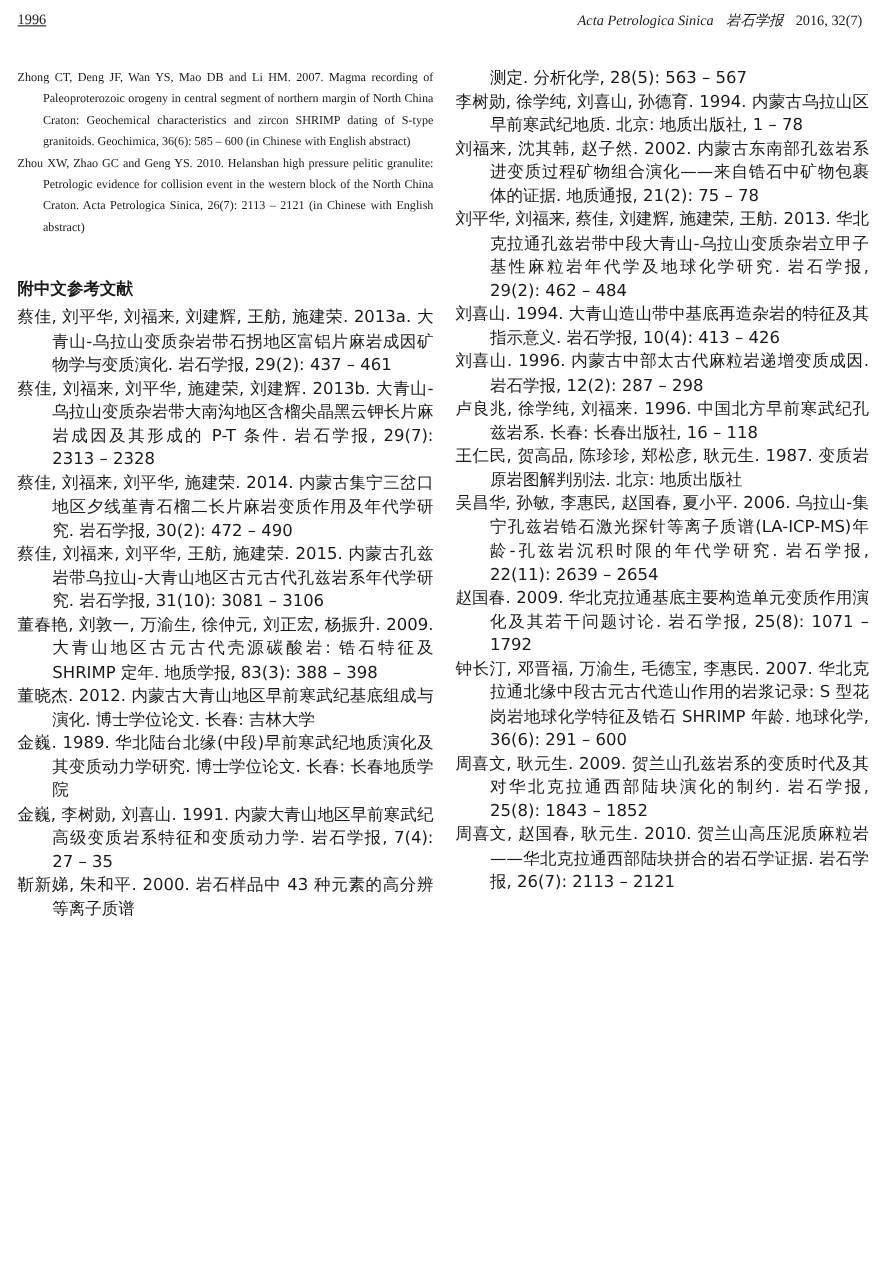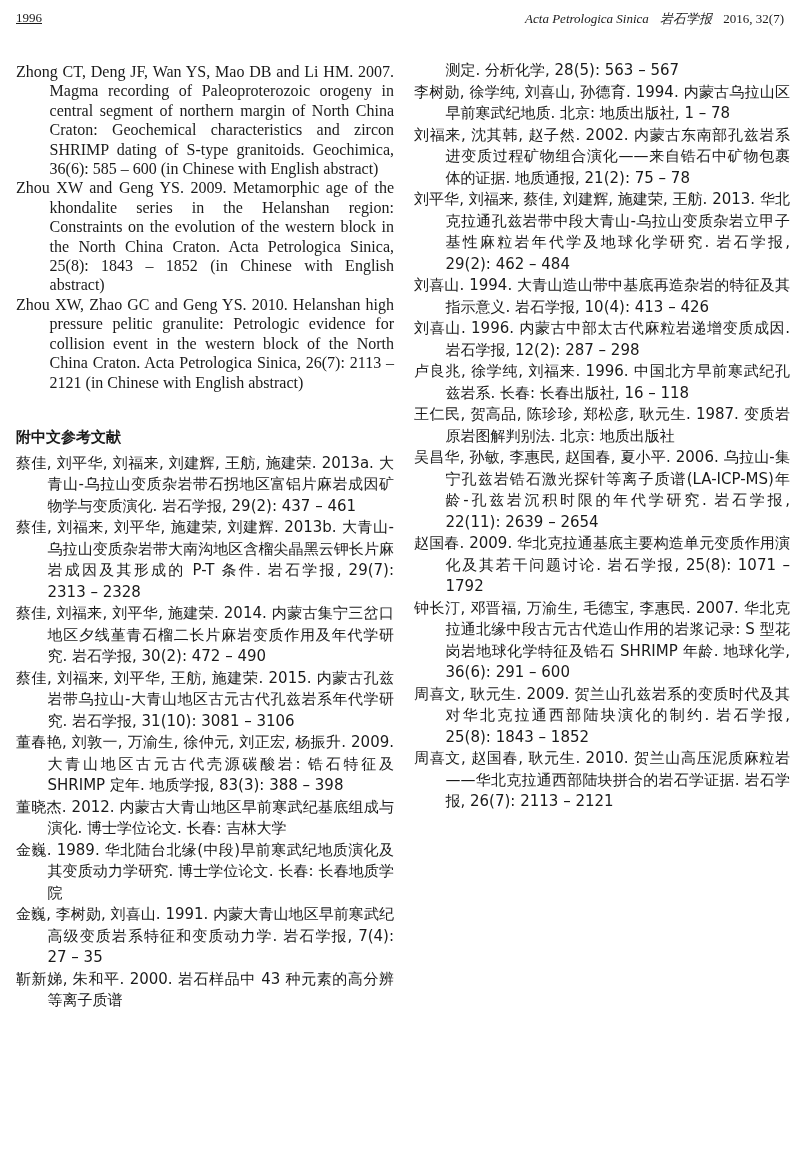--- a/index.html
+++ b/index.html
@@ -8,40 +8,39 @@
   .header { position:absolute; top:10px; left:16px; right:16px; height:20px; font-size:13px; }
   .page-num { position:absolute; left:0; top:0;text-decoration:underline; }
   .running { position:absolute; right:0; top:0; white-space:nowrap;margin-left:20px; }
   .running .en { font-style:italic; }
   .running .cn { margin-left:8px; font-style:italic; }
   .running .vol { margin-left:8px; }
   .col { position:absolute; top:62px; }
   .col-left { left:16px; width:378px; }
   .col-right { left:414px; width:376px; top:60px; }
   .ref { font-size:11.2px; line-height:19.4px; padding-left:2.1em; text-indent:-2.1em; text-align:justify; margin:0; }
-  .ref.en { font-size:16px; line-height:19.4px; }
+  .ref.en { font-size:11px; line-height:19.4px; }
   .cont { padding-left:2.1em; text-indent:0; }
   .section-title { font-family:"DejaVu Sans", sans-serif; font-weight:bold; font-size:15px; margin:36px 0 6px 0; }
   .ref.zh { font-family:"DejaVu Sans", sans-serif; font-size:15px; line-height:21.5px; }
 </style>
 </head>
 <body>
 
 <div class="header">
   <span class="page-num">1996</span>
   <span class="running">
     <span class="en">Acta Petrologica Sinica</span>
     <span class="cn">岩石学报</span>
     <span class="vol">2016, 32(7)</span>
   </span>
 </div>
 
 <div class="col col-left">
   <p class="ref en">Zhong CT, Deng JF, Wan YS, Mao DB and Li HM. 2007. Magma recording of Paleoproterozoic orogeny in central segment of northern margin of North China Craton: Geochemical characteristics and zircon SHRIMP dating of S-type granitoids. Geochimica, 36(6): 585 – 600 (in Chinese with English abstract)</p>
-  <p class="ref en">Zhou XW and Geng YS. 2009. Metamorphic age of the khondalite series in the Helanshan region: Constraints on the evolution of the western block in the North China Craton. Acta Petrologica Sinica, 25(8): 1843 – 1852 (in Chinese with English abstract)</p>
   <p class="ref en">Zhou XW, Zhao GC and Geng YS. 2010. Helanshan high pressure pelitic granulite: Petrologic evidence for collision event in the western block of the North China Craton. Acta Petrologica Sinica, 26(7): 2113 – 2121 (in Chinese with English abstract)</p>
 
   <div class="section-title">附中文参考文献</div>
 
   <p class="ref zh">蔡佳, 刘平华, 刘福来, 刘建辉, 王舫, 施建荣. 2013a. 大青山-乌拉山变质杂岩带石拐地区富铝片麻岩成因矿物学与变质演化. 岩石学报, 29(2): 437 – 461</p>
   <p class="ref zh">蔡佳, 刘福来, 刘平华, 施建荣, 刘建辉. 2013b. 大青山-乌拉山变质杂岩带大南沟地区含榴尖晶黑云钾长片麻岩成因及其形成的 P-T 条件. 岩石学报, 29(7): 2313 – 2328</p>
   <p class="ref zh">蔡佳, 刘福来, 刘平华, 施建荣. 2014. 内蒙古集宁三岔口地区夕线堇青石榴二长片麻岩变质作用及年代学研究. 岩石学报, 30(2): 472 – 490</p>
   <p class="ref zh">蔡佳, 刘福来, 刘平华, 王舫, 施建荣. 2015. 内蒙古孔兹岩带乌拉山-大青山地区古元古代孔兹岩系年代学研究. 岩石学报, 31(10): 3081 – 3106</p>
   <p class="ref zh">董春艳, 刘敦一, 万渝生, 徐仲元, 刘正宏, 杨振升. 2009. 大青山地区古元古代壳源碳酸岩: 锆石特征及 SHRIMP 定年. 地质学报, 83(3): 388 – 398</p>
   <p class="ref zh">董晓杰. 2012. 内蒙古大青山地区早前寒武纪基底组成与演化. 博士学位论文. 长春: 吉林大学</p>

